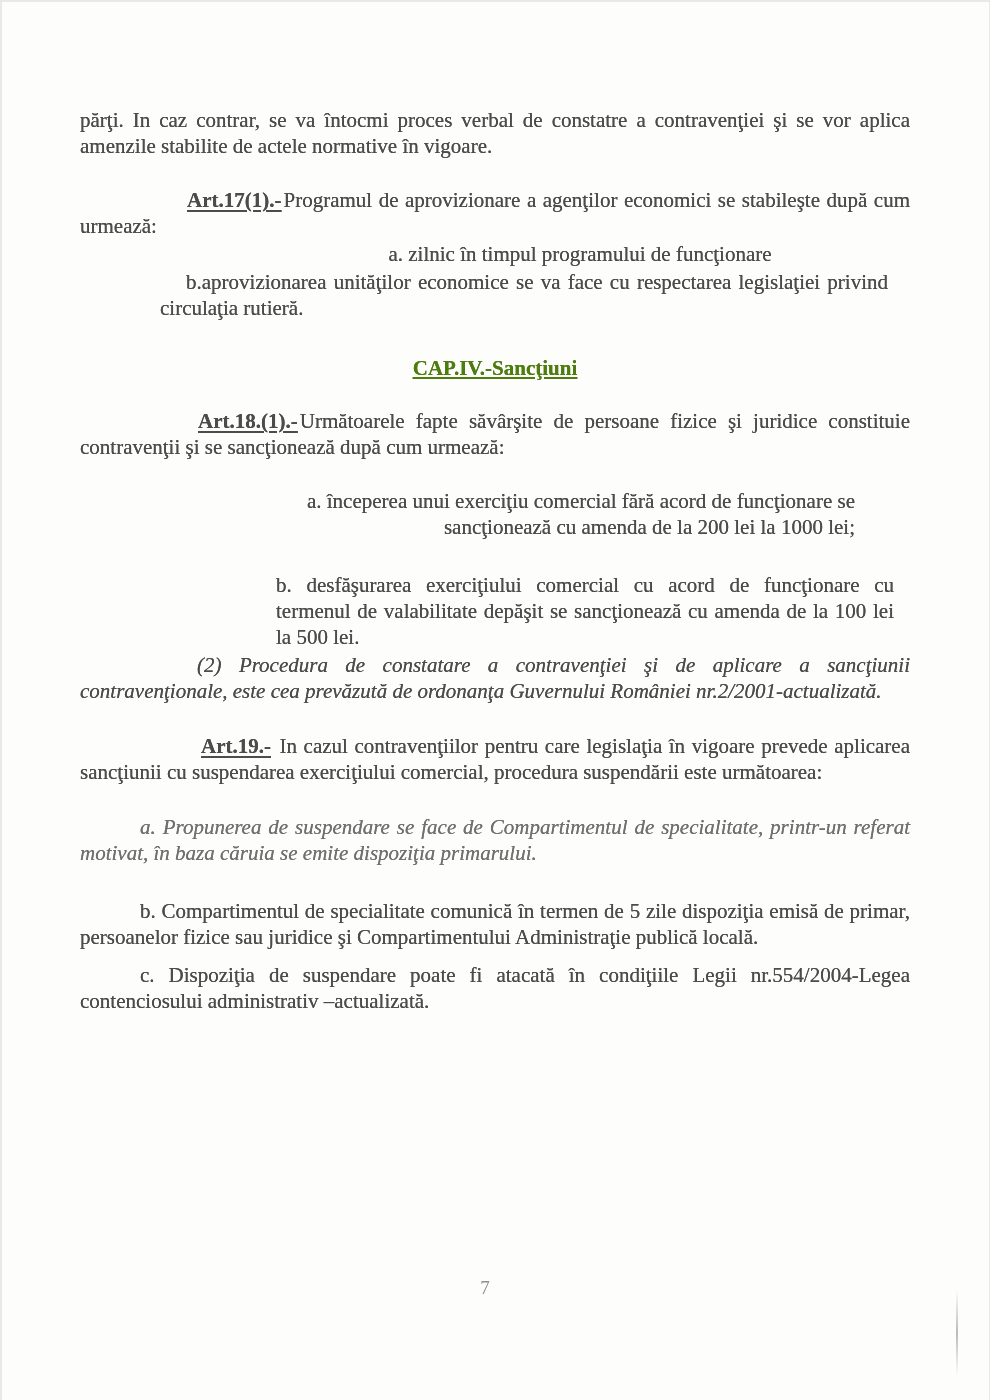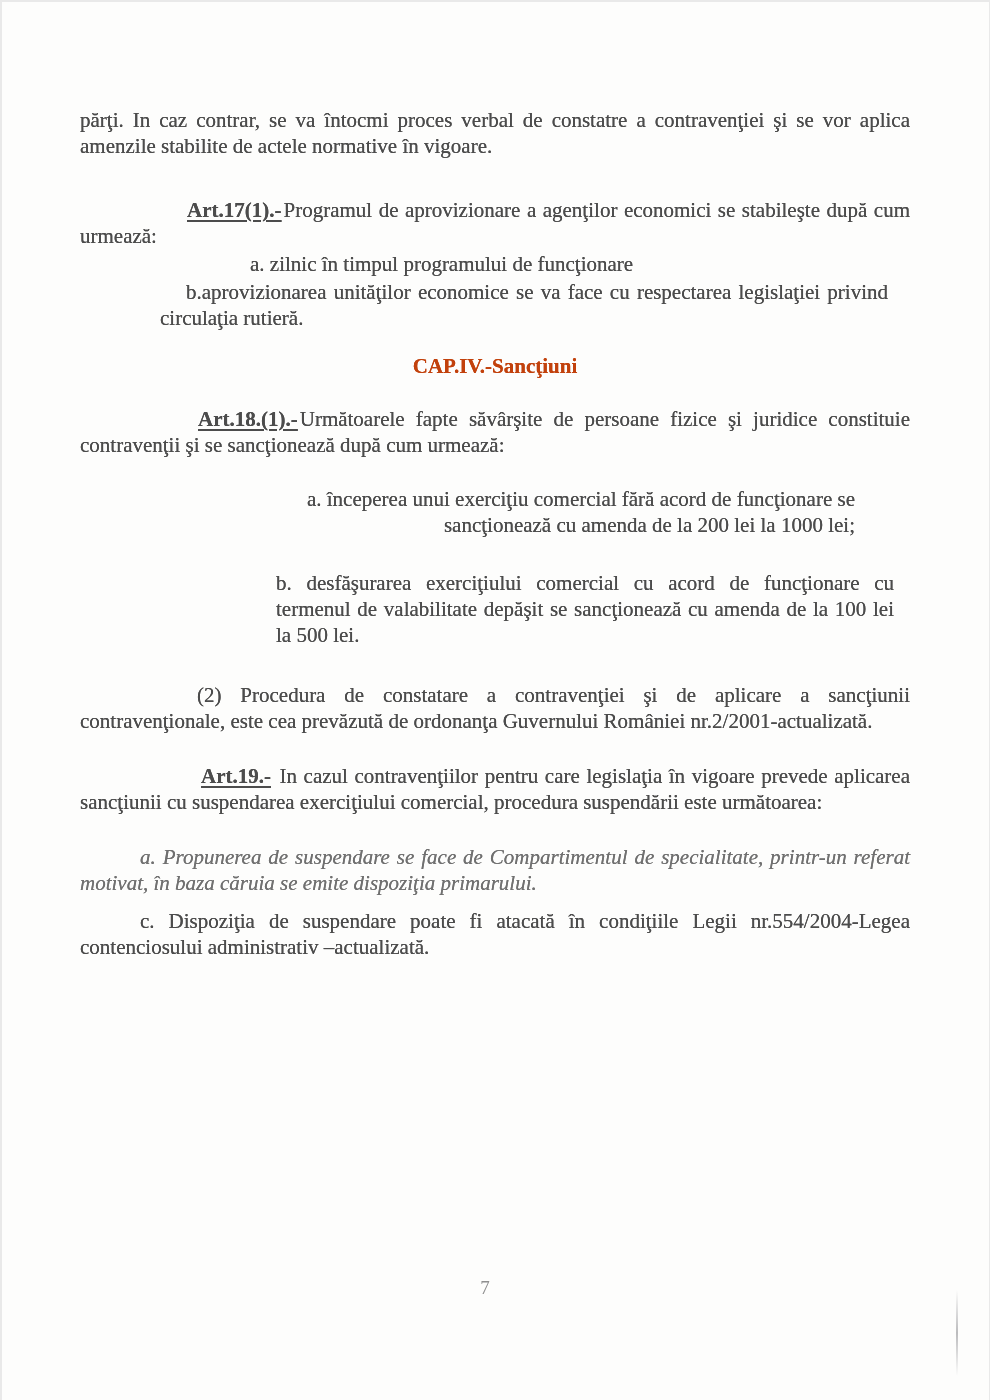--- a/index.html
+++ b/index.html
@@ -30,28 +30,28 @@
   p { text-align: justify; }
   .art-label {
     font-weight: bold;
     text-decoration: underline;
     text-decoration-thickness: 1.5px;
     text-underline-offset: 3px;
   }
   
   .p-intro      { margin-top: 0; }
   .p-art16      { margin-top: 30px; text-indent: 106px; }
-  .p-art17      { margin-top: 36px; text-indent: 106px; }
-  .p-a17a       { margin-left: 170px; text-align: left; }
+  .p-art17      { margin-top: 26px; text-indent: 106px; }
+  .p-a17a       { margin-left: 170px; text-align: center; }
   .p-a17b       { margin-left: 80px; text-indent: 26px; margin-right: 22px; }
-  .p-heading    { margin-top: 20px; text-align: center; font-weight: bold; color: #c2410c; }
+  .p-heading    { margin-top: 32px; text-align: center; font-weight: bold; color: #4d7c0f; text-decoration: underline; }
   .p-art18      { margin-top: 25px; text-indent: 117px; }
   .p-a18a       { margin-top: 26px; margin-left: 196px; text-indent: -29px; margin-right: 55px; text-align: right; }
   .p-a18b       { margin-top: 30px; margin-left: 196px; margin-right: 16px; }
-  .p-art18p2    { margin-top: 32px; text-indent: 117px; }
+  .p-art18p2    { text-indent: 117px; font-style: italic; }
   .p-art19      { margin-top: 27px; text-indent: 120px; }
   .p-a19a       { margin-top: 27px; text-indent: 60px; color: var(--ink-faded); font-style: italic; }
   .p-a19b       { margin-top: 30px; text-indent: 60px; }
   .p-a19c       { margin-top: 10px;  text-indent: 60px; }
   .page-number {
     position: absolute;
     top: 1272px;
     left: 0;
     width: 966px;
     text-align: center;
@@ -91,20 +91,21 @@
     <p class="p-a18a">a. începerea unui exerciţiu comercial fără acord de funcţionare se sancţionează cu amenda de la 200 lei la 1000 lei;</p>
 
     <p class="p-a18b">b. desfăşurarea exerciţiului comercial cu acord de funcţionare cu termenul de valabilitate depăşit se sancţionează cu amenda de la 100 lei la 500 lei.</p>
 
     <p class="p-art18p2">(2) Procedura de constatare a contravenţiei şi de aplicare a sancţiunii contravenţionale, este cea prevăzută de ordonanţa Guvernului României nr.2/2001-actualizată.</p>
 
     <p class="p-art19"><span class="art-label">Art.19.-</span><span> In cazul contravenţiilor pentru care legislaţia în vigoare prevede aplicarea sancţiunii cu suspendarea exerciţiului comercial, procedura suspendării este următoarea:</span></p>
 
     <p class="p-a19a">a. Propunerea de suspendare se face de Compartimentul de specialitate, printr-un referat motivat, în baza căruia se emite dispoziţia primarului.</p>
 
+    <p class="p-a19b">b. Compartimentul de specialitate comunică în termen de 5 zile dispoziţia emisă de primar, persoanelor fizice sau juridice şi Compartimentului Administraţie publică locală.</p>
 
     <p class="p-a19c">c. Dispoziţia de suspendare poate fi atacată în condiţiile Legii nr.554/2004-Legea contenciosului administrativ –actualizată.</p>
 
   </div>
 
   <div class="page-number">7</div>
 
   <div class="scan-line"></div>
 </div>
 

